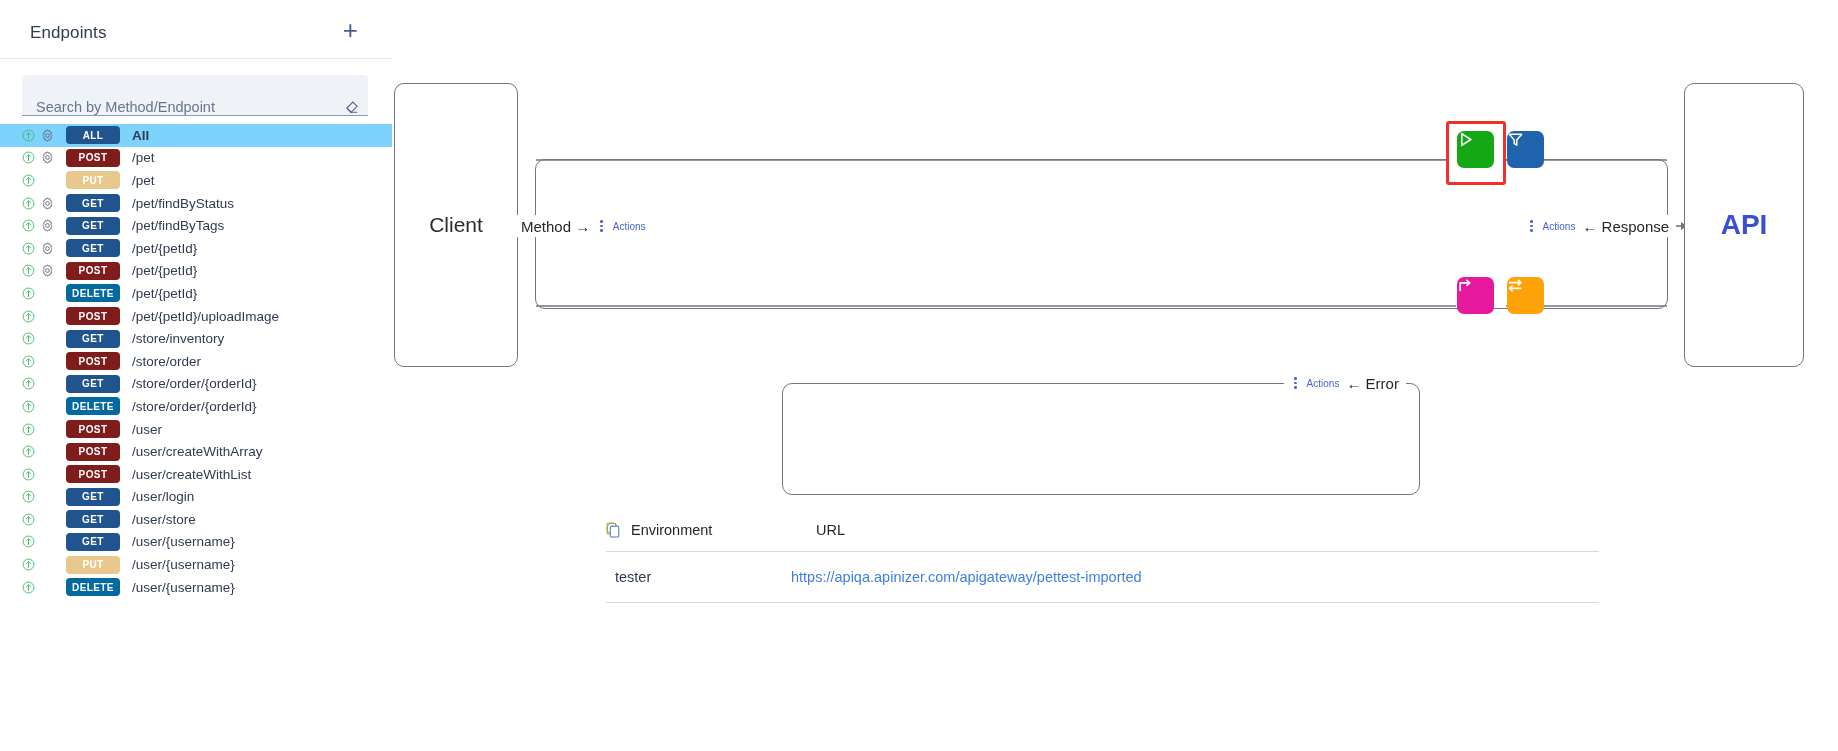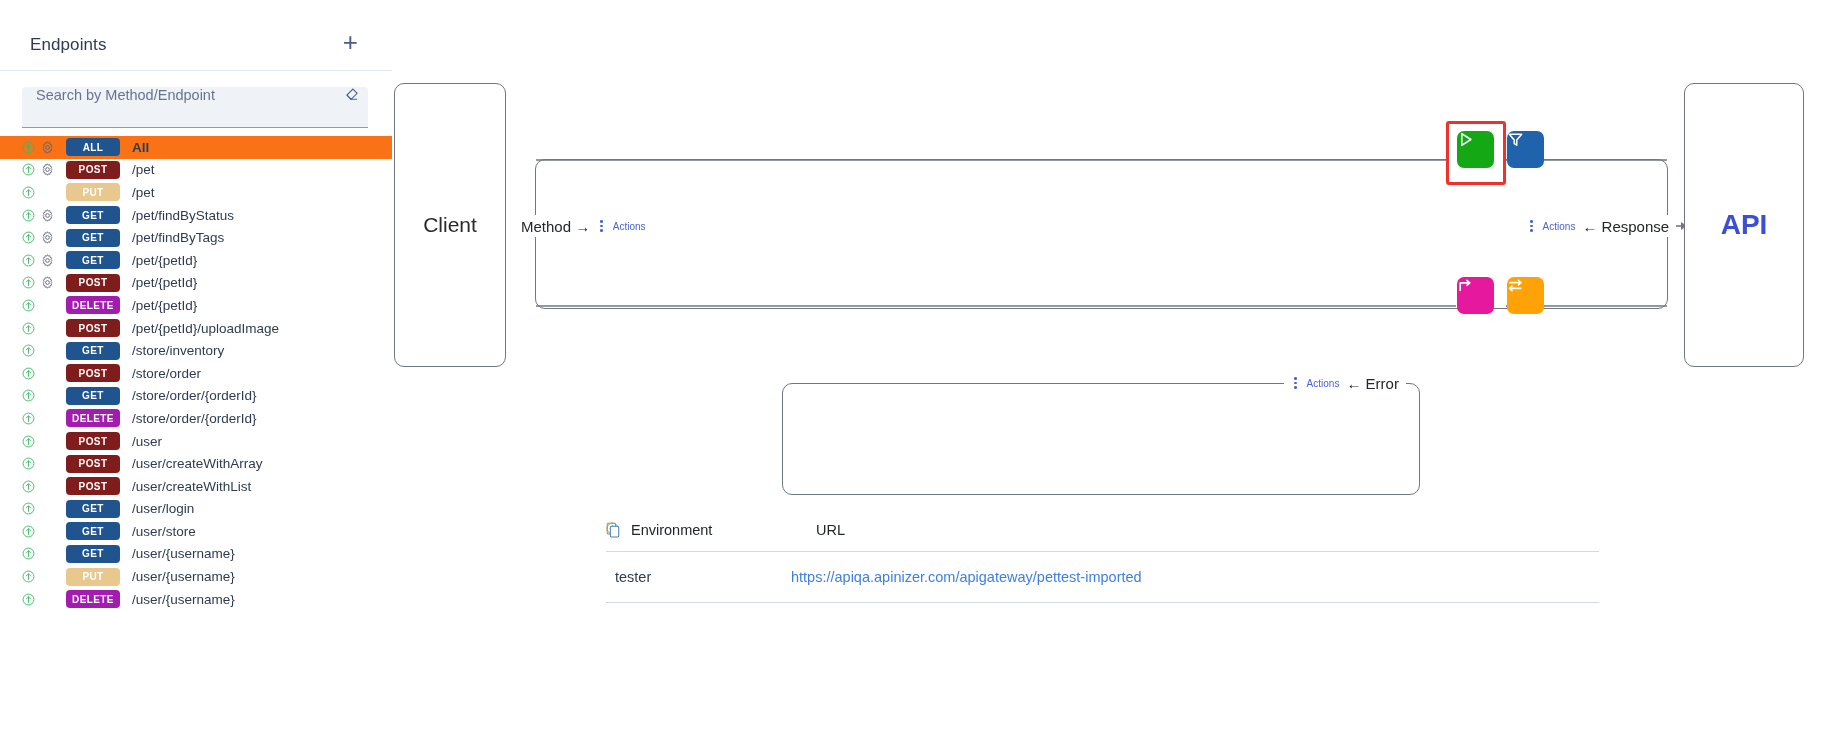--- a/index.html
+++ b/index.html
@@ -27,42 +27,42 @@
     box-sizing: border-box;
     padding: 0;
     background: #fff;
   }
   .sb-header {
     display: flex;
     align-items: center;
     justify-content: space-between;
     padding: 22px 30px 14px 30px;
     border-bottom: 1px solid #e3e8ef;
-    margin: 12px 0 0 0;
+    margin: 0 0 0 0;
   }
   .sb-title {
     font-size: 17px;
     color: #2f3b52;
     letter-spacing: .1px;
   }
   .sb-add {
     font-size: 26px;
     line-height: 16px;
     color: #4a5b8c;
     font-weight: 300;
     cursor: pointer;
     padding: 0 4px 6px 4px;
   }
   .sb-search-wrap {
     margin: 16px 24px 4px 22px;
     background: #eff2f7;
     border-radius: 4px 4px 0 0;
     height: 40px;
     display: flex;
-    align-items: flex-start;
+    align-items: flex-end;
     position: relative;
     border-bottom: 1px solid #8e9bb3;
   }
   .sb-search-input {
     flex: 1;
     border: none;
     outline: none;
     background: transparent;
     font-family: "Liberation Sans", sans-serif;
     font-size: 14.5px;
@@ -83,21 +83,21 @@
     margin-top: 8px;
     padding: 0;
   }
   .ep-row {
     display: flex;
     align-items: center;
     height: 22.6px;
     padding-left: 22px;
     cursor: pointer;
   }
-  .ep-row.selected { background: #f97316; }
+  .ep-row.selected { background: #7dd3fc; }
   .ep-icons {
     width: 44px;
     display: flex;
     align-items: center;
     gap: 6px;
     flex: 0 0 44px;
   }
   .ico-circle-up, .ico-gear {
     width: 13px;
     height: 13px;
@@ -114,21 +114,21 @@
     letter-spacing: .4px;
     border-radius: 4px;
     padding: 3.5px 0;
     margin-right: 12px;
     box-sizing: border-box;
   }
   .m-ALL    { background: #20548f; }
   .m-GET    { background: #20548f; }
   .m-POST   { background: #7f1d1d; }
   .m-PUT    { background: #e8c88c; }
-  .m-DELETE { background: #a21caf; }
+  .m-DELETE { background: #0369a1; }
   .ep-path {
     font-size: 13.5px;
     color: #2f3b52;
     white-space: nowrap;
   }
   .ep-row.selected .ep-path { font-weight: bold; }
 
   
   .canvas {
     position: absolute;
@@ -143,21 +143,21 @@
     position: absolute;
     border: 1.6px solid #6f7780;
     border-radius: 10px;
     background: #fff;
     display: flex;
     align-items: center;
     justify-content: center;
     box-sizing: border-box;
   }
   #client-node {
-    left: 2px; top: 83px; width: 112px; height: 284px;
+    left: 2px; top: 83px; width: 124px; height: 284px;
     font-size: 21px; color: #2b2b2b;
   }
   #api-node {
     left: 1292px; top: 83px; width: 120px; height: 284px;
     font-size: 28px; color: #3a4fd6; font-weight: bold;
   }
   #request-pipe {
     position: absolute;
     left: 143px; top: 159px; width: 1133px; height: 150px;
     border: 1.7px solid #6f7780;

